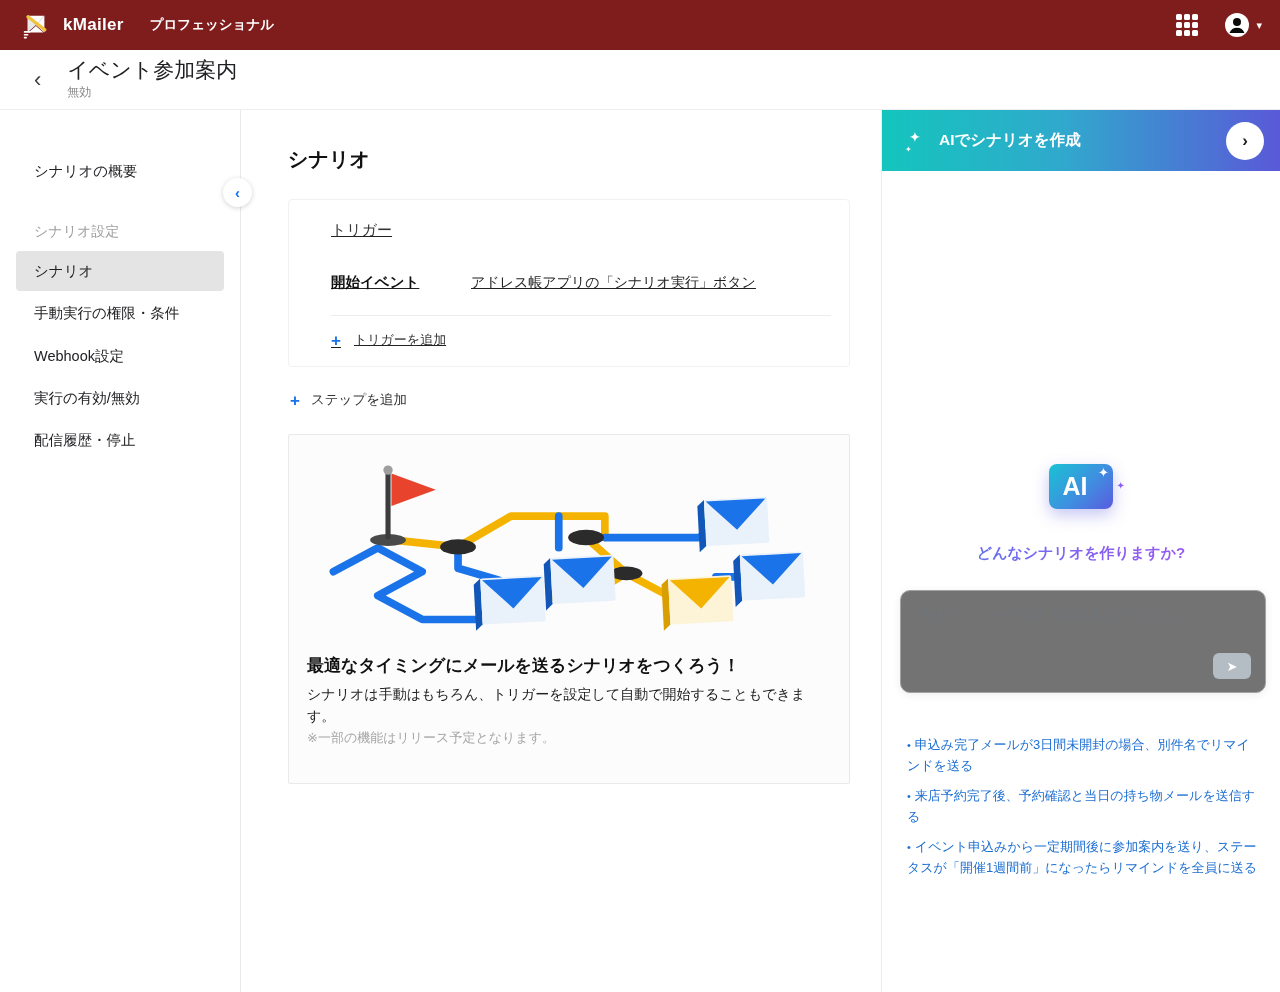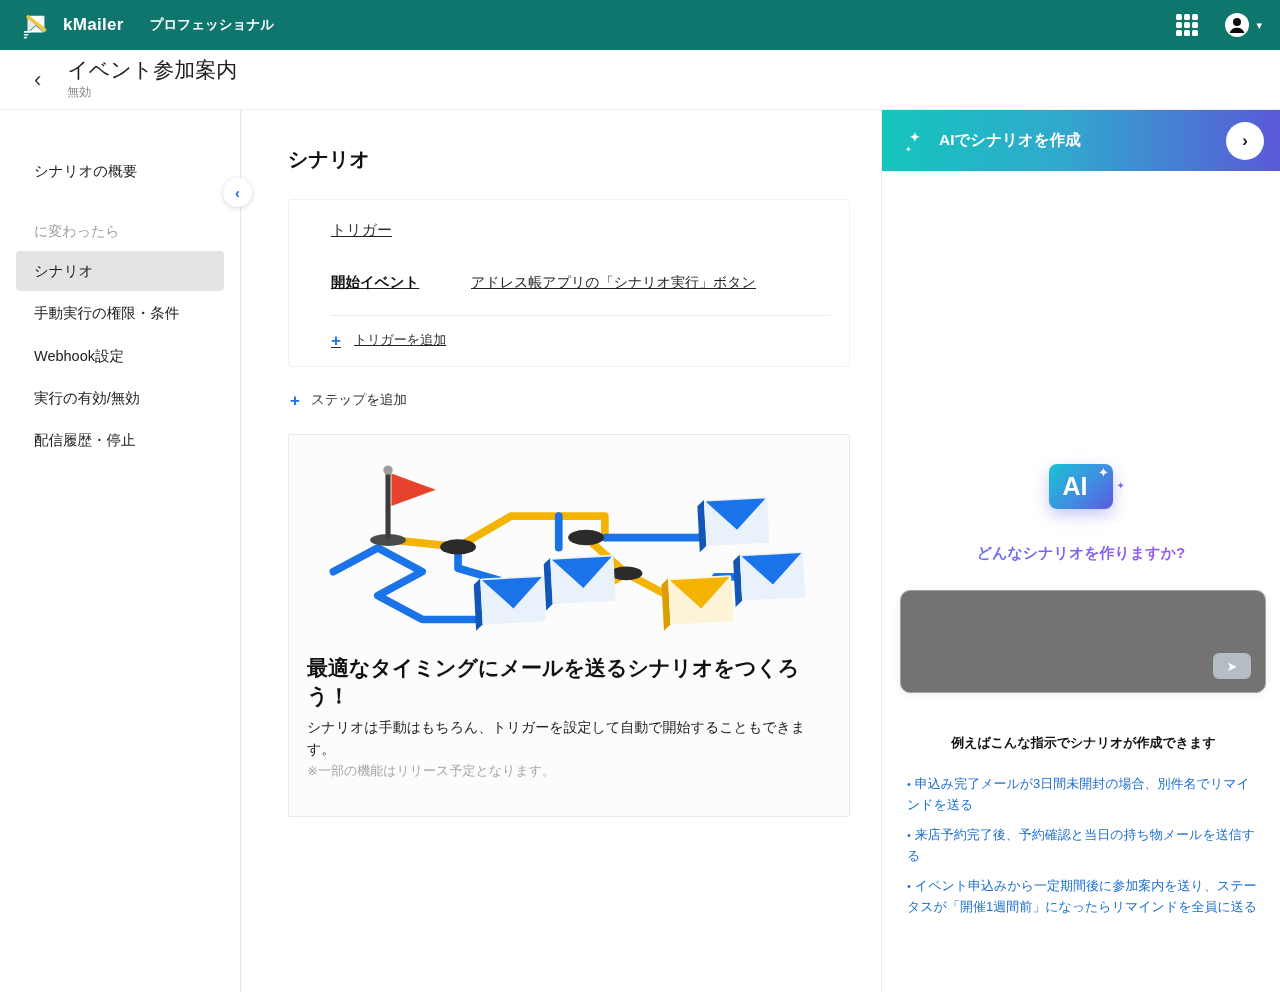--- a/index.html
+++ b/index.html
@@ -1,20 +1,20 @@
 <!DOCTYPE html>
 <html><head>
 <meta charset="utf-8">
 <style>
   * { margin:0; padding:0; box-sizing:border-box; }
   html,body { width:1280px; height:992px; overflow:hidden; }
   body { font-family:"Liberation Sans","DejaVu Sans",sans-serif; background:#fff; color:#212121; }
 
   
-  .topbar { height:50px; background:#0f766e; display:flex; align-items:center; padding:0 18px 0 20px; }
+  .topbar { height:50px; background:#7f1d1d; display:flex; align-items:center; padding:0 18px 0 20px; }
   .logo { width:30px; height:30px; margin-right:13px; flex:0 0 auto; }
   .brand { color:#fff; font-size:17px; font-weight:bold; letter-spacing:.3px; }
   .plan { color:#fff; font-size:13.5px; margin-left:26px; font-weight:bold; }
   .topbar-spacer { flex:1; }
   .grid-icon { width:22px; height:22px; display:grid; grid-template-columns:repeat(3,6px); grid-template-rows:repeat(3,6px); gap:2px; cursor:pointer; margin-right:26px; }
   .grid-icon i { background:#fff; border-radius:1.5px; }
   .avatar-wrap { display:flex; align-items:center; cursor:pointer; }
   .avatar { width:26px; height:26px; }
   .caret { color:#fff; font-size:11px; margin-left:6px; }
 
@@ -48,21 +48,21 @@
   .trigger-value { font-size:14px; color:#212121; }
   .trigger-divider { border:none; border-top:1px solid #ededed; margin-top:23px; }
   .add-link { display:flex; align-items:center; margin-top:15px; cursor:pointer; background:none; border:none; font-family:inherit; padding:0; }
   .plus-glyph { color:#1a73e8; font-size:17px; font-weight:bold; line-height:1; }
   .add-link-text { font-size:13px; color:#333; margin-left:13px; }
   .add-step { margin-top:24px; margin-left:2px; }
   .add-step .add-link-text { font-size:13.5px; margin-left:11px; }
 
   .empty-card { margin-top:25px; border:1px solid #e9e9e9; border-radius:2px; background:#fcfcfc; padding:24px 18px 36px; max-width:562px; }
   .empty-illustration { display:block; margin:0 auto; }
-  .empty-title { font-size:21px; font-weight:bold; color:#111; margin-top:20px; }
+  .empty-title { font-size:17px; font-weight:bold; color:#111; margin-top:20px; }
   .empty-line { font-size:14px; color:#212121; line-height:1.58; margin-top:6px; }
   .empty-line + .empty-line { margin-top:0; }
   .empty-note { font-size:13px; color:#a6a6a6; margin-top:2px; }
 
   
   .ai-banner { height:61px; background:linear-gradient(90deg,#14c5bd 0%,#30a9cd 45%,#5a59d8 100%); display:flex; align-items:center; padding:0 16px 0 25px; cursor:pointer; }
   .sparkle-wrap { position:relative; width:20px; height:20px; }
   .sparkle-big { position:absolute; top:-2px; left:2px; color:#fff; font-size:14px; }
   .sparkle-small { position:absolute; bottom:-3px; left:-2px; color:#fff; font-size:8px; }
   .ai-banner-label { color:#fff; font-size:15.5px; font-weight:bold; margin-left:12px; }
@@ -131,21 +131,21 @@
     <div class="ph-text">
       <div class="page-title">イベント参加案内</div>
       <div class="page-status">無効</div>
     </div>
   </div>
 
   <div class="content">
 
     <aside class="sidebar">
       <div class="side-link side-overview">シナリオの概要</div>
-      <div class="side-section">に変わったら</div>
+      <div class="side-section">シナリオ設定</div>
       <div class="side-item selected">シナリオ</div>
       <div class="side-item">手動実行の権限・条件</div>
       <div class="side-item">Webhook設定</div>
       <div class="side-item">実行の有効/無効</div>
       <div class="side-item">配信履歴・停止</div>
     </aside>
 
     <button class="collapse-btn">‹</button>
 
     <main class="main">
@@ -241,21 +241,20 @@
         </span>
         <div class="ai-question">どんなシナリオを作りますか?</div>
       </div>
 
       <div class="ai-input-card">
         <textarea class="ai-textarea" placeholder="作りたいシナリオの内容を教えてください" style=""></textarea>
         <button class="send-btn">➤</button>
       </div>
 
       <div class="examples">
-        <div class="examples-title">例えばこんな指示でシナリオが作成できます</div>
         <div class="examples-list">
           <div class="example-item">
             <span class="example-bullet">•</span><span>申込み完了メールが3日間未開封の場合、別件名でリマインドを送る</span>
           </div>
           <div class="example-item">
             <span class="example-bullet">•</span><span>来店予約完了後、予約確認と当日の持ち物メールを送信する</span>
           </div>
           <div class="example-item">
             <span class="example-bullet">•</span><span>イベント申込みから一定期間後に参加案内を送り、ステータスが「開催1週間前」になったらリマインドを全員に送る</span>
           </div>

